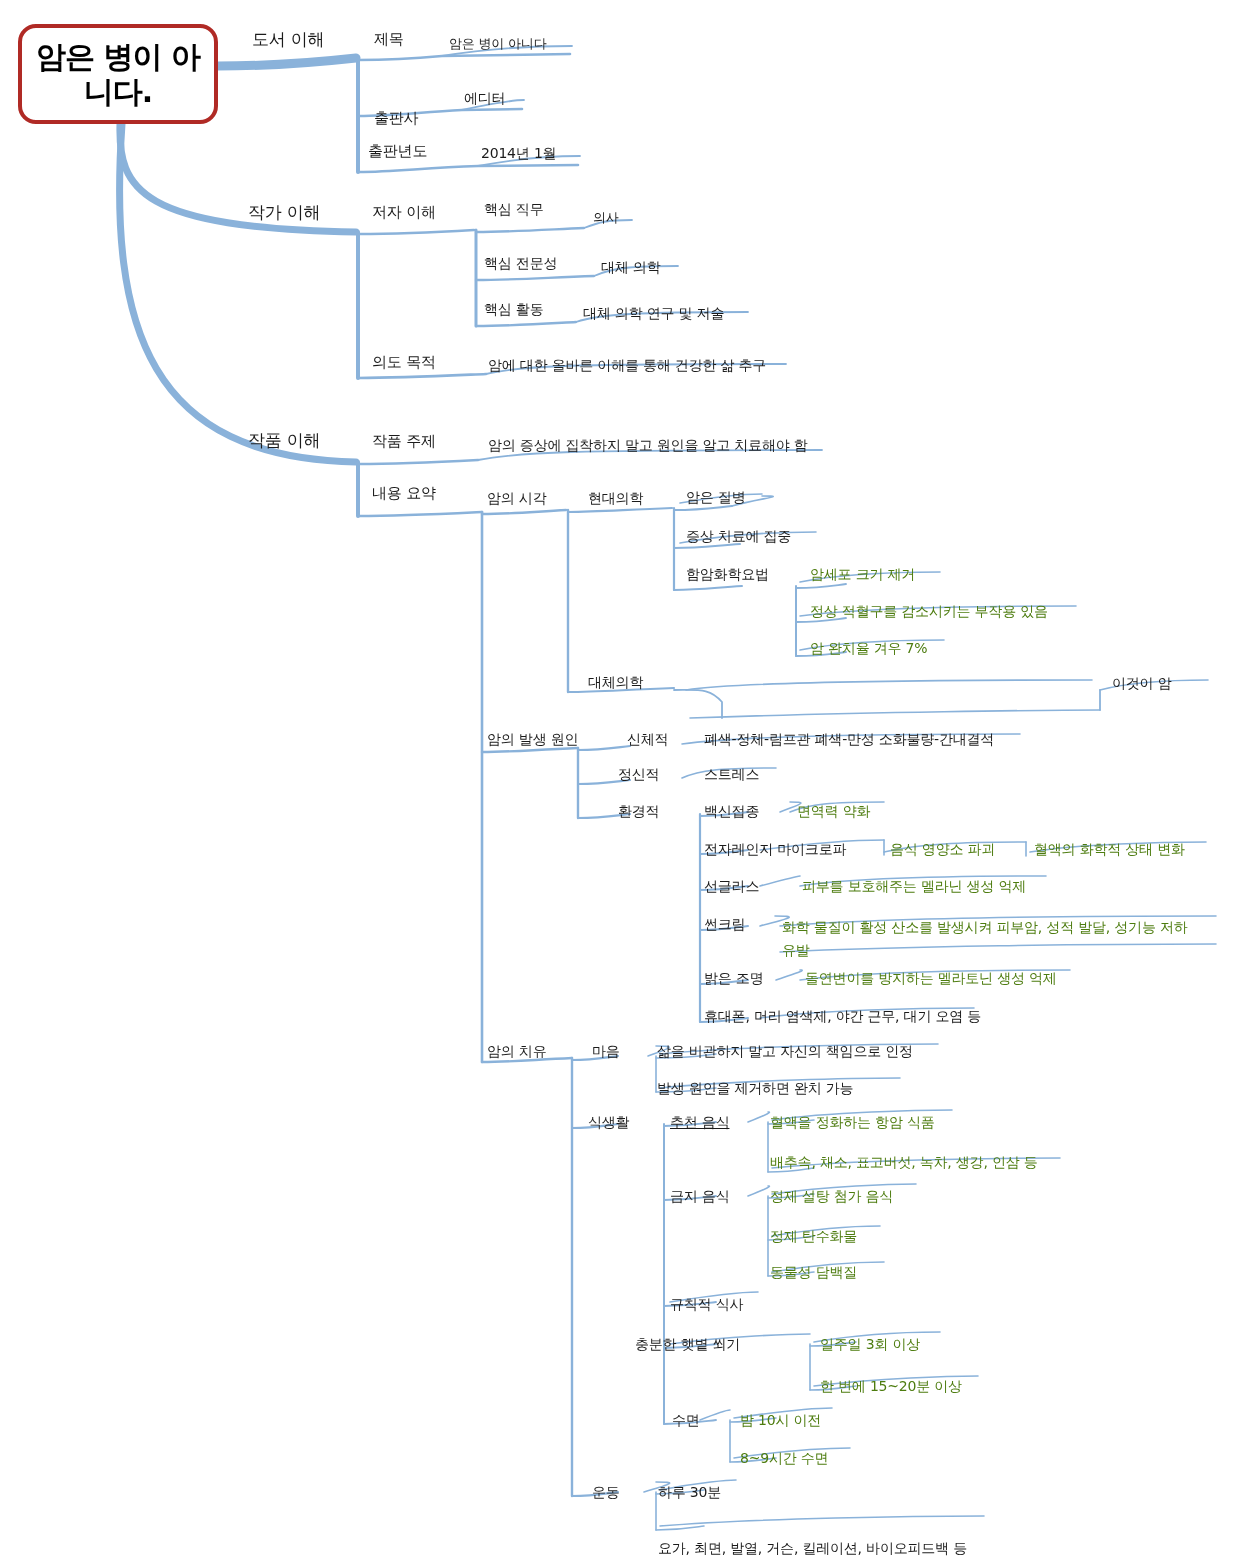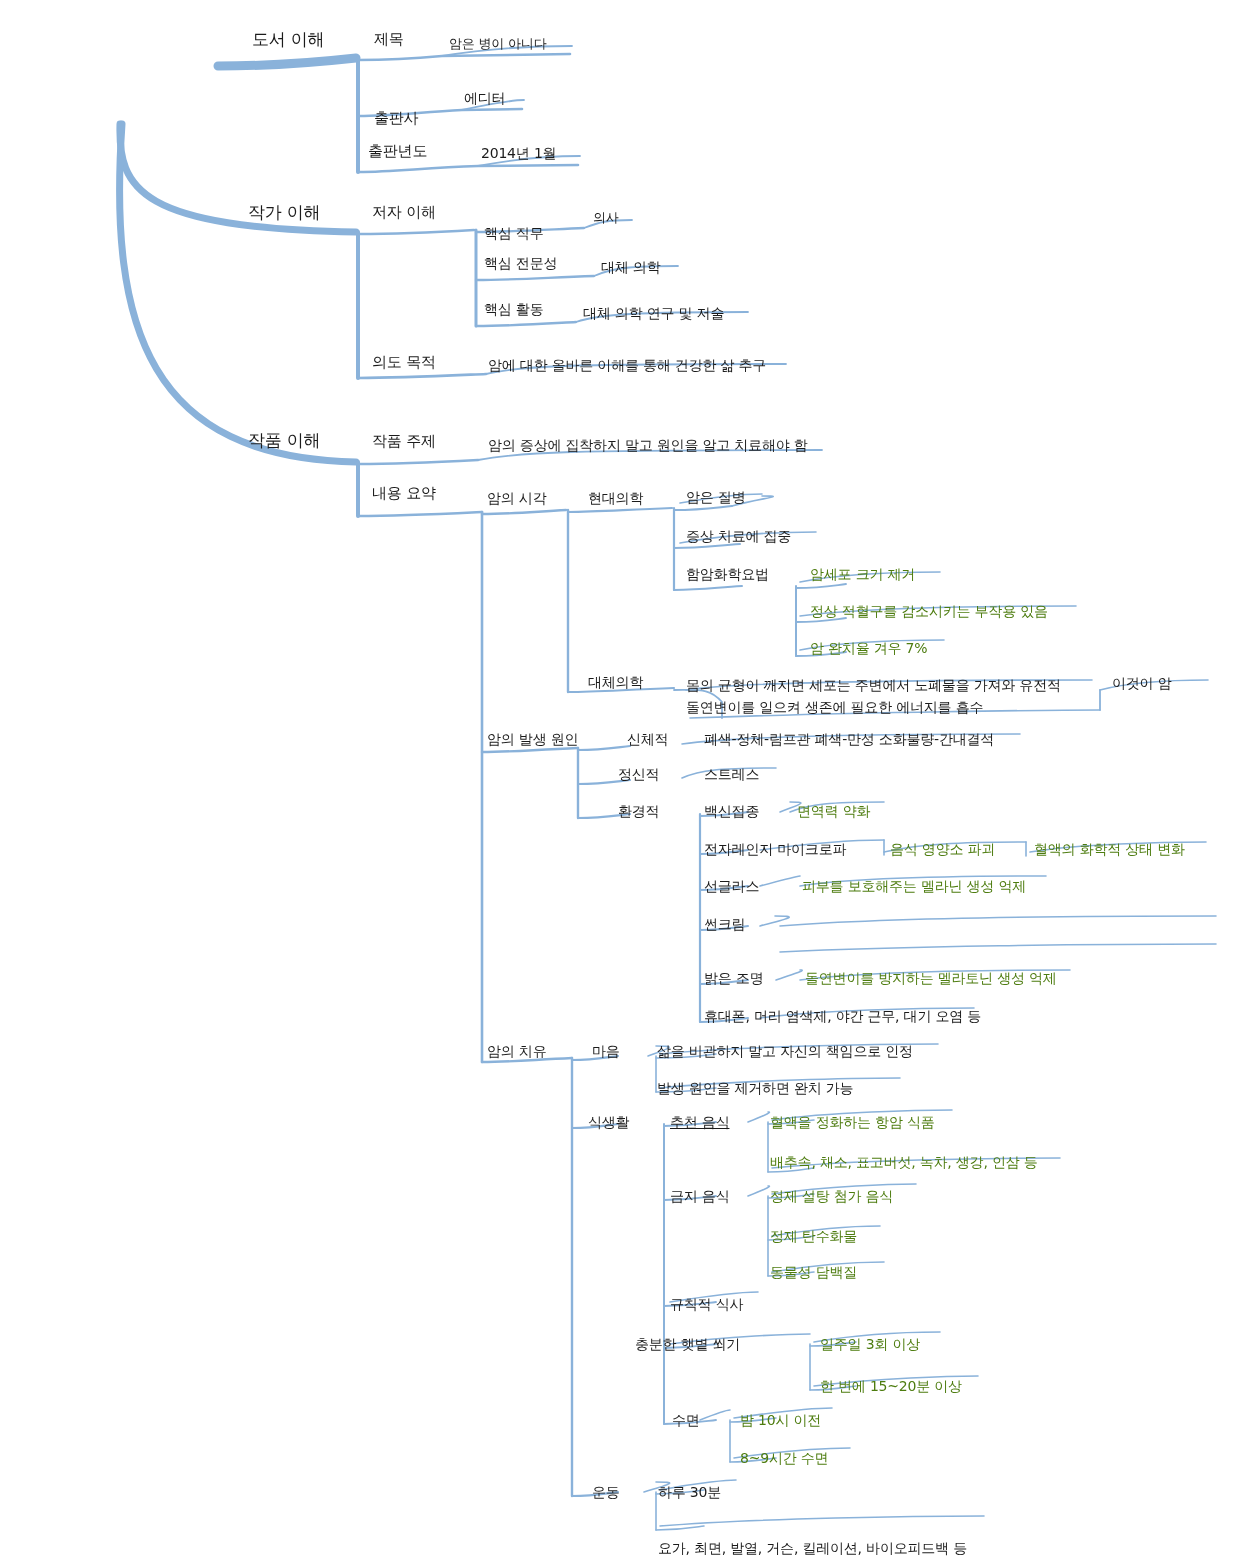--- a/index.html
+++ b/index.html
@@ -202,35 +202,37 @@
 
       <path d="M644,1492 C670,1484 680,1482 656,1482" stroke-width="1.6"></path>
       <path d="M656,1492 L656,1530" stroke-width="1.6"></path>
       <path d="M656,1494 C680,1494 690,1492 704,1490" stroke-width="1.6"></path>
       <path d="M656,1530 C680,1530 690,1528 704,1526" stroke-width="1.6"></path>
       <path d="M660,1490 C700,1482 730,1480 736,1480" stroke-width="1.6"></path>
       <path d="M660,1526 C760,1518 920,1516 984,1516" stroke-width="1.6"></path>
     </g>
   </svg>
 
+  <div id="root-node">암은 병이
+아니다.</div>
 
   <div class="node lv2" style="left:252px;top:29px;">도서 이해</div>
   <div class="node lv3" style="left:374px;top:31px;">제목</div>
   <div class="node lv4 small" style="left:449px;top:36px;">암은 병이 아니다</div>
 
   <div class="node lv3" style="left:374px;top:88px;margin-top:22px;">출판사</div>
   <div class="node lv4" style="left:464px;top:90px;">에디터</div>
 
   <div class="node lv3" style="left:368px;top:143px;">출판년도</div>
   <div class="node lv4" style="left:481px;top:145px;">2014년 1월</div>
 
   <div class="node lv2" style="left:248px;top:202px;">작가 이해</div>
   <div class="node lv3" style="left:372px;top:204px;">저자 이해</div>
 
-  <div class="node lv4" style="left:484px;top:201px;margin-top:24px;">핵심 직무</div>
+  <div class="node lv4" style="left:484px;top:201px;">핵심 직무</div>
   <div class="node lv5 small" style="left:593px;top:210px;">의사</div>
 
   <div class="node lv4" style="left:484px;top:255px;">핵심 전문성</div>
   <div class="node lv5" style="left:601px;top:259px;">대체 의학</div>
 
   <div class="node lv4" style="left:484px;top:301px;">핵심 활동</div>
   <div class="node lv5" style="left:583px;top:305px;">대체 의학 연구 및 저술</div>
 
   <div class="node lv3" style="left:372px;top:354px;">의도 목적</div>
   <div class="node lv4" style="left:488px;top:357px;">암에 대한 올바른 이해를 통해 건강한 삶 추구</div>
@@ -244,22 +246,20 @@
   <div class="node lv4" style="left:487px;top:490px;">암의 시각</div>
   <div class="node lv5" style="left:588px;top:490px;">현대의학</div>
   <div class="node lv6" style="left:686px;top:489px;">암은 질병</div>
   <div class="node lv6" style="left:686px;top:528px;">증상 치료에 집중</div>
   <div class="node lv6" style="left:686px;top:566px;">함암화학요법</div>
   <div class="node lv7" style="left:810px;top:566px;">암세포 크기 제거</div>
   <div class="node lv7" style="left:810px;top:603px;">정상 적혈구를 감소시키는 부작용 있음</div>
   <div class="node lv7" style="left:810px;top:640px;">암 완치율 겨우 7%</div>
 
   <div class="node lv5" style="left:588px;top:674px;">대체의학</div>
-  <div class="node lv6" style="left:686px;top:675px;line-height:1.55;">몸의 균형이 깨지면 세포는 주변에서 노폐물을 가져와 유전적
-돌연변이를 일으켜 생존에 필요한 에너지를 흡수</div>
   <div class="node lv6" style="left:1112px;top:675px;">이것이 암</div>
 
   <div class="node lv4" style="left:487px;top:731px;">암의 발생 원인</div>
   <div class="node lv5" style="left:627px;top:731px;">신체적</div>
   <div class="node lv6" style="left:704px;top:731px;">폐색-정체-림프관 폐색-만성 소화불량-간내결석</div>
 
   <div class="node lv5" style="left:618px;top:766px;">정신적</div>
   <div class="node lv6" style="left:704px;top:766px;">스트레스</div>
 
   <div class="node lv5" style="left:618px;top:803px;">환경적</div>
@@ -267,20 +267,22 @@
   <div class="node lv7" style="left:797px;top:803px;">면역력 약화</div>
 
   <div class="node lv6" style="left:704px;top:841px;">전자레인지 마이크로파</div>
   <div class="node lv7" style="left:890px;top:841px;">음식 영양소 파괴</div>
   <div class="node lv7" style="left:1034px;top:841px;">혈액의 화학적 상태 변화</div>
 
   <div class="node lv6" style="left:704px;top:878px;">선글라스</div>
   <div class="node lv7" style="left:802px;top:878px;">피부를 보호해주는 멜라닌 생성 억제</div>
 
   <div class="node lv6" style="left:704px;top:916px;">썬크림</div>
+  <div class="node lv7" style="left:782px;top:916px;line-height:1.65;">화학 물질이 활성 산소를 발생시켜 피부암, 성적 발달, 성기능 저하
+유발</div>
 
   <div class="node lv6" style="left:704px;top:970px;">밝은 조명</div>
   <div class="node lv7" style="left:805px;top:970px;">돌연변이를 방지하는 멜라토닌 생성 억제</div>
 
   <div class="node lv6" style="left:704px;top:1008px;">휴대폰, 머리 염색제, 야간 근무, 대기 오염 등</div>
 
   <div class="node lv4" style="left:487px;top:1043px;">암의 치유</div>
   <div class="node lv5" style="left:592px;top:1043px;">마음</div>
   <div class="node lv6" style="left:657px;top:1043px;">삶을 비관하지 말고 자신의 책임으로 인정</div>
   <div class="node lv6" style="left:657px;top:1080px;">발생 원인을 제거하면 완치 가능</div>

